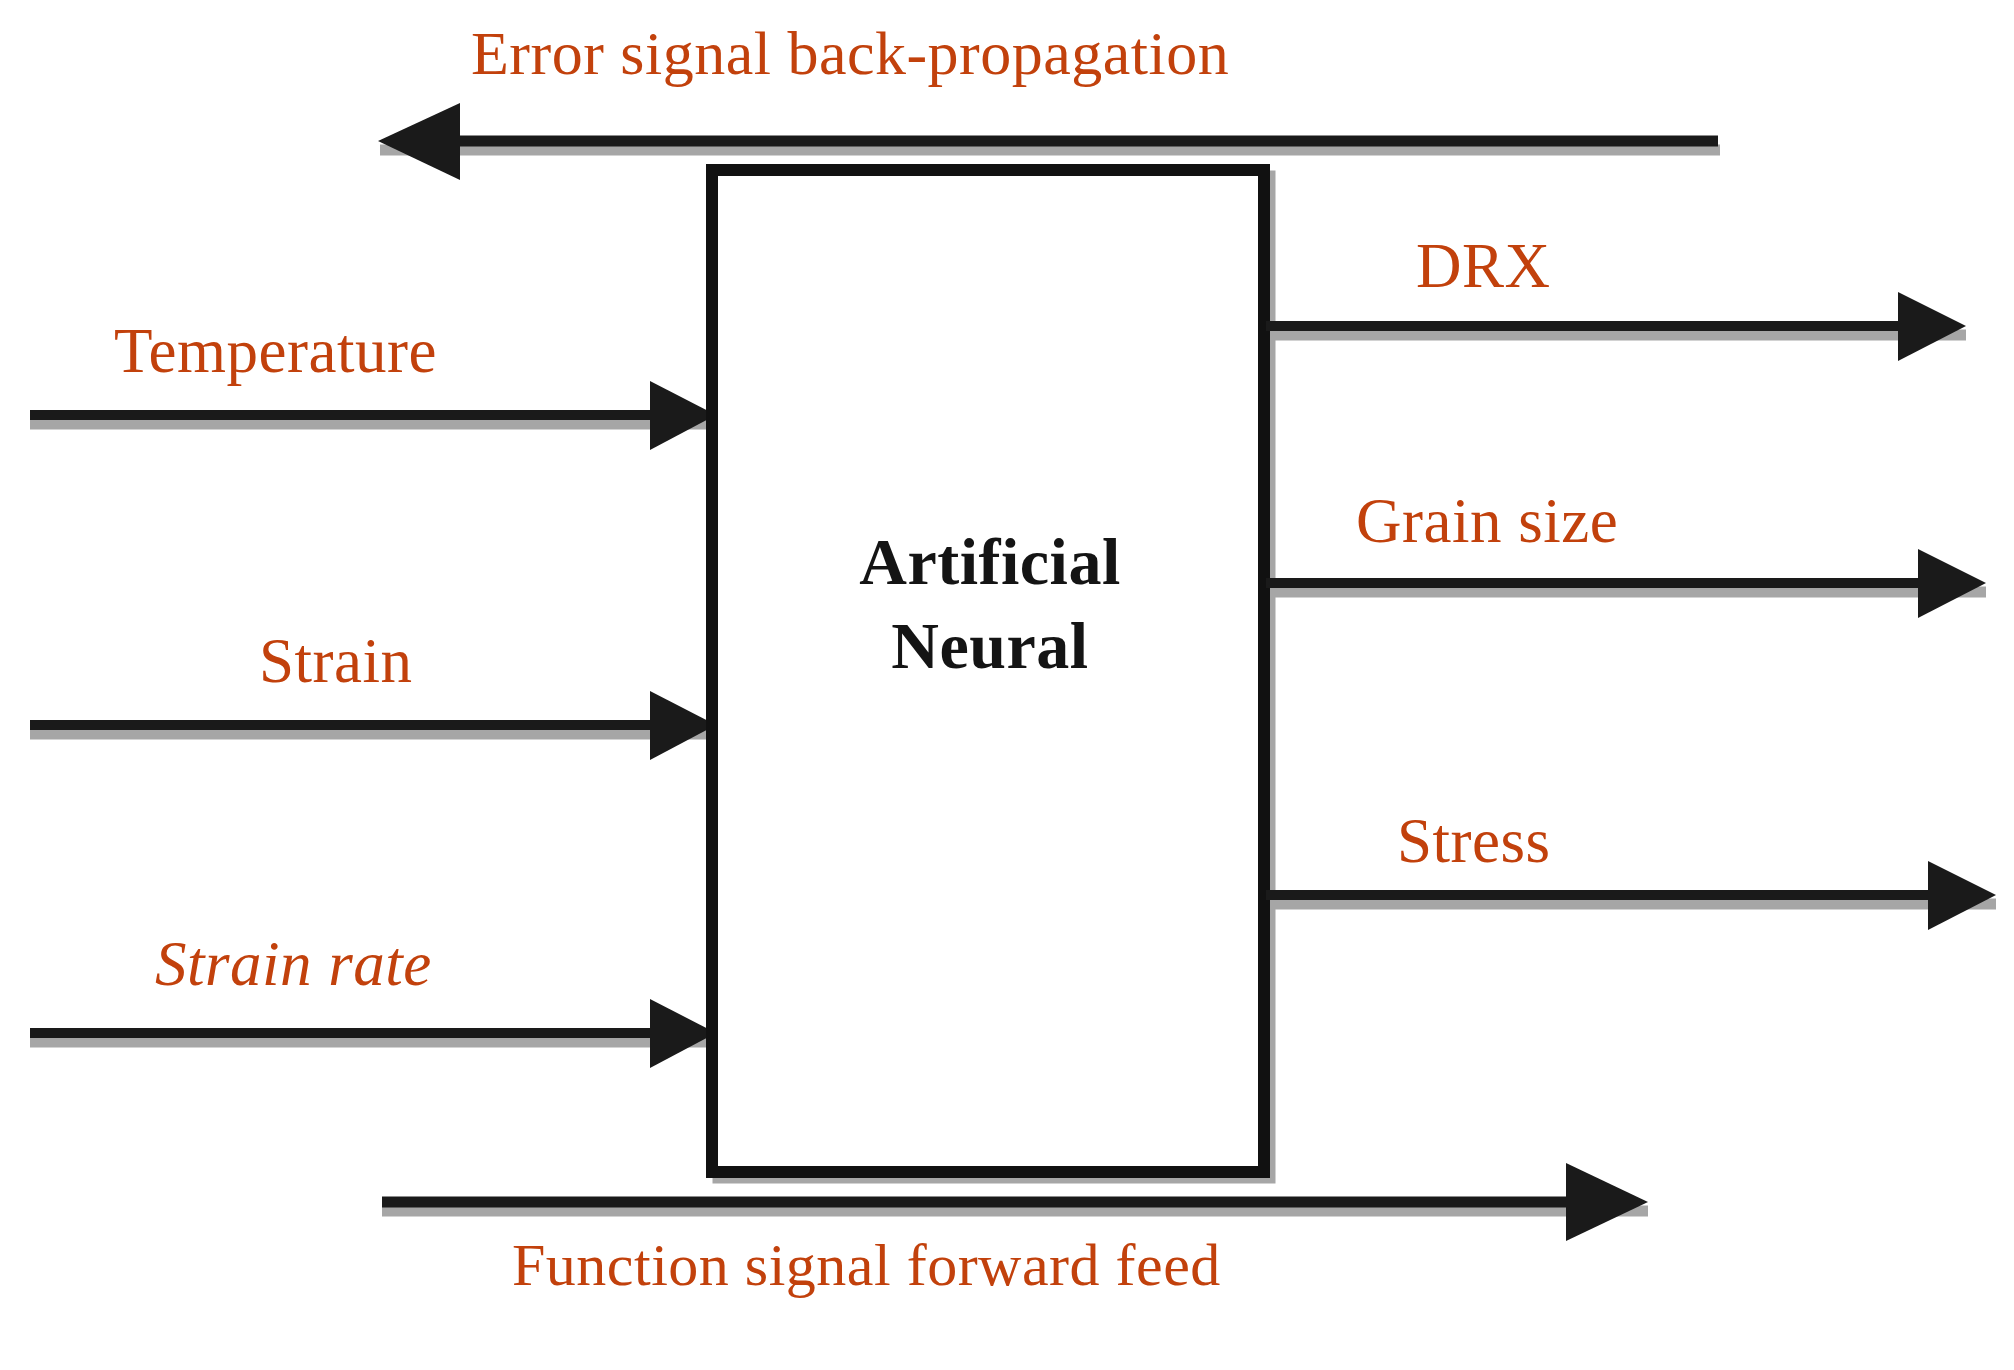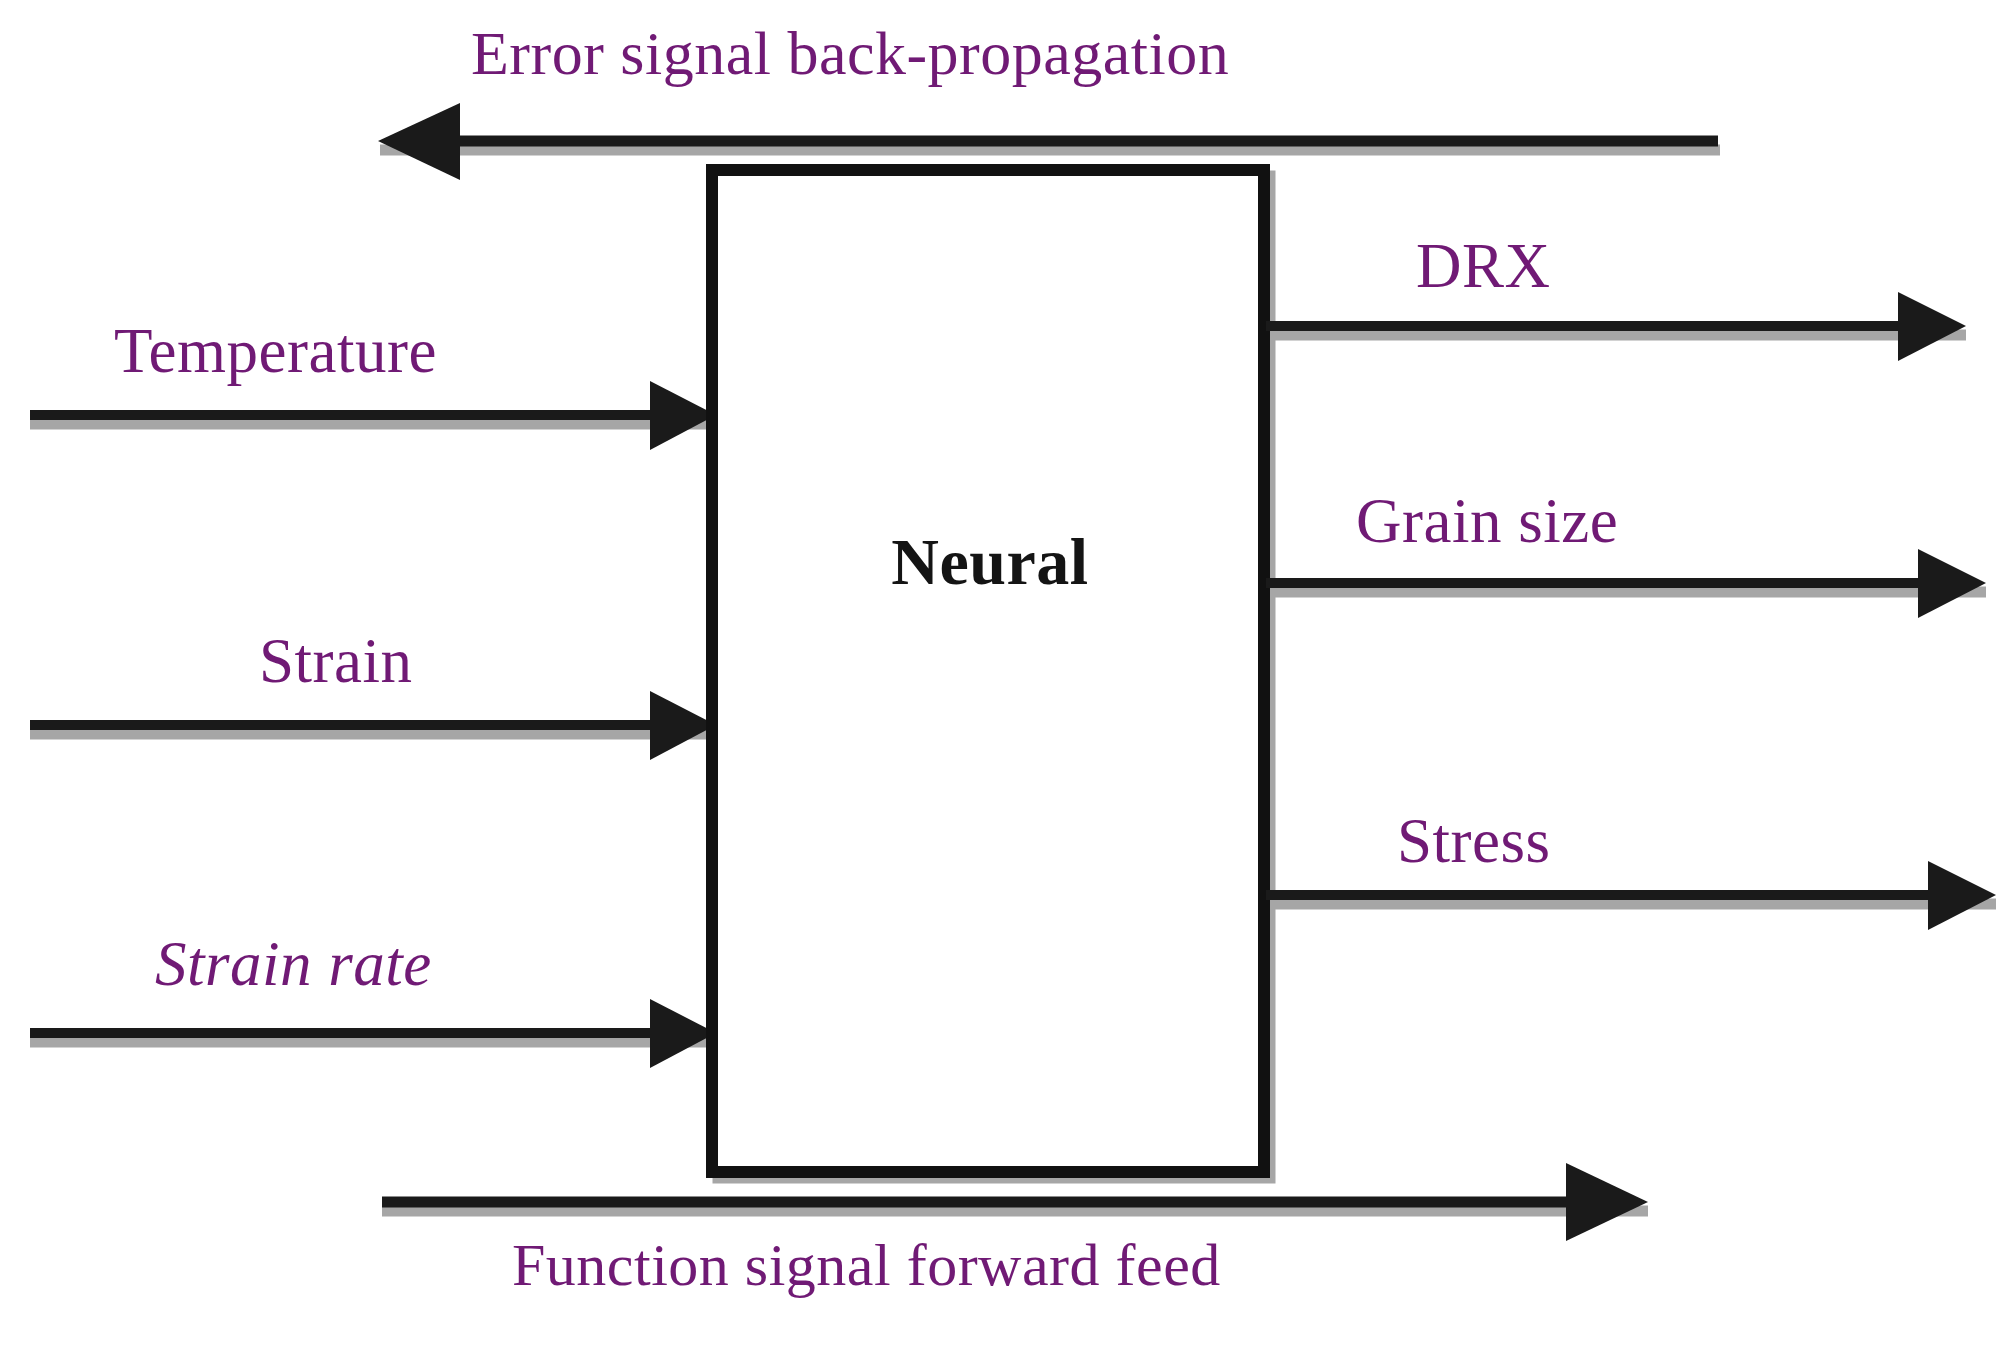--- a/index.html
+++ b/index.html
@@ -19,21 +19,21 @@
   }
   #diagram-svg {
     position: absolute;
     left: 0;
     top: 0;
     width: 2014px;
     height: 1370px;
   }
   .lbl {
     position: absolute;
-    color: #701a75;
+    color: #c2410c;
     white-space: nowrap;
     line-height: 1;
     letter-spacing: 0.5px;
     text-align: center;
   }
   .lbl-top {
     font-size: 62px;
     left: 471px;
     top: 22px;
   }
@@ -132,18 +132,19 @@
 
   <div class="lbl lbl-in lbl-in-temperature">Temperature</div>
   <div class="lbl lbl-in lbl-in-strain">Strain</div>
   <div class="lbl lbl-in lbl-in-strainrate">Strain rate</div>
 
   <div class="lbl lbl-out lbl-out-drx">DRX</div>
   <div class="lbl lbl-out lbl-out-grainsize">Grain size</div>
   <div class="lbl lbl-out lbl-out-stress">Stress</div>
 
   <div class="box-text">
+    <div>Artificial</div>
     <div>Neural</div>
   </div>
 
   <div class="lbl lbl-bottom">Function signal forward feed</div>
 
 </div>
 
 </body></html>

